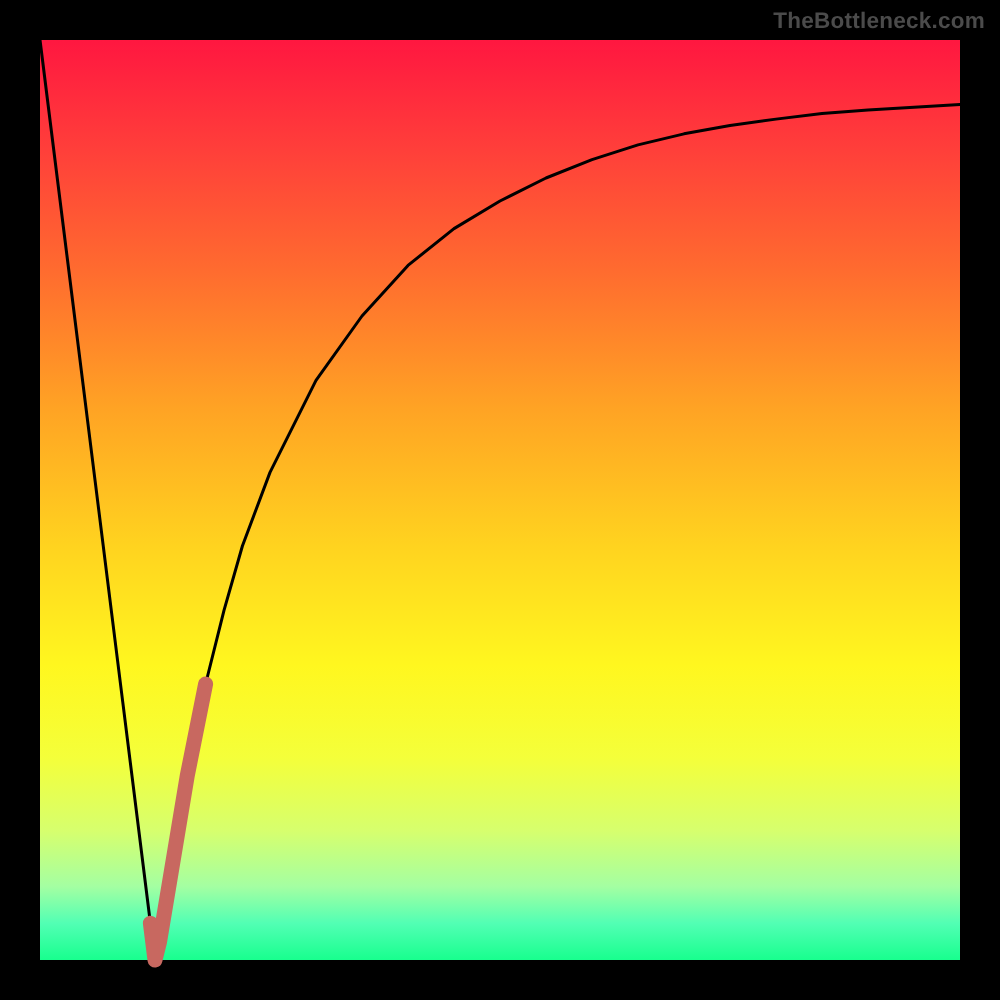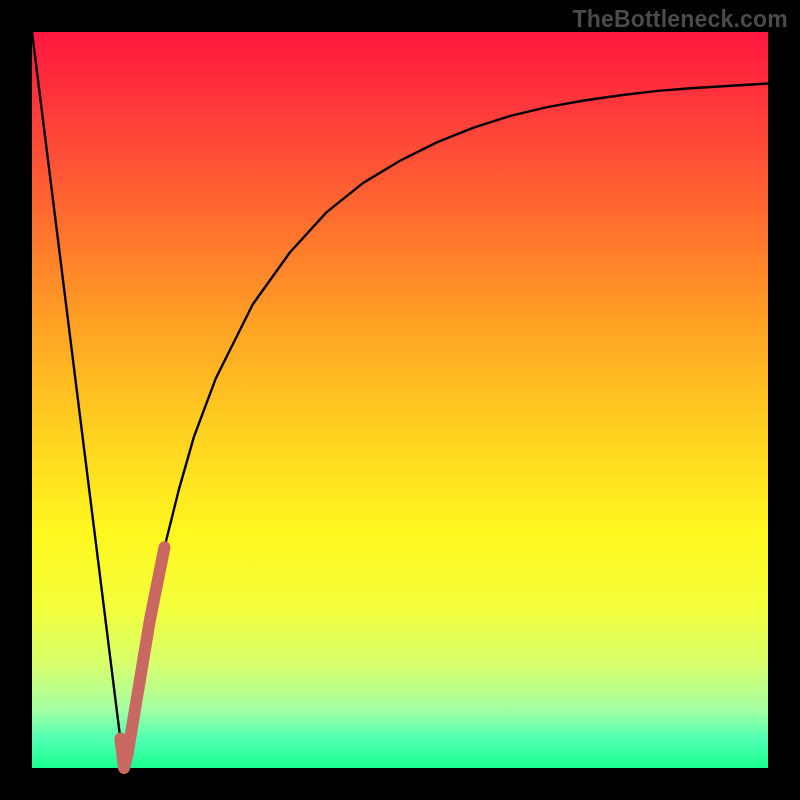--- a/index.html
+++ b/index.html
@@ -35,21 +35,21 @@
       #a4ffa2 92%,
       #52ffb4 96%,
       #18ff8e 100%
     );
   }
   .attribution {
     position: absolute;
     top: 6px;
     right: 12px;
     color: #4b4b4b;
-    font-size: 23px;
+    font-size: 18px;
     font-weight: 600;
     letter-spacing: 0.2px;
     user-select: none;
   }
   svg.curves {
     position: absolute;
     inset: 0;
     width: 100%;
     height: 100%;
     overflow: visible;

